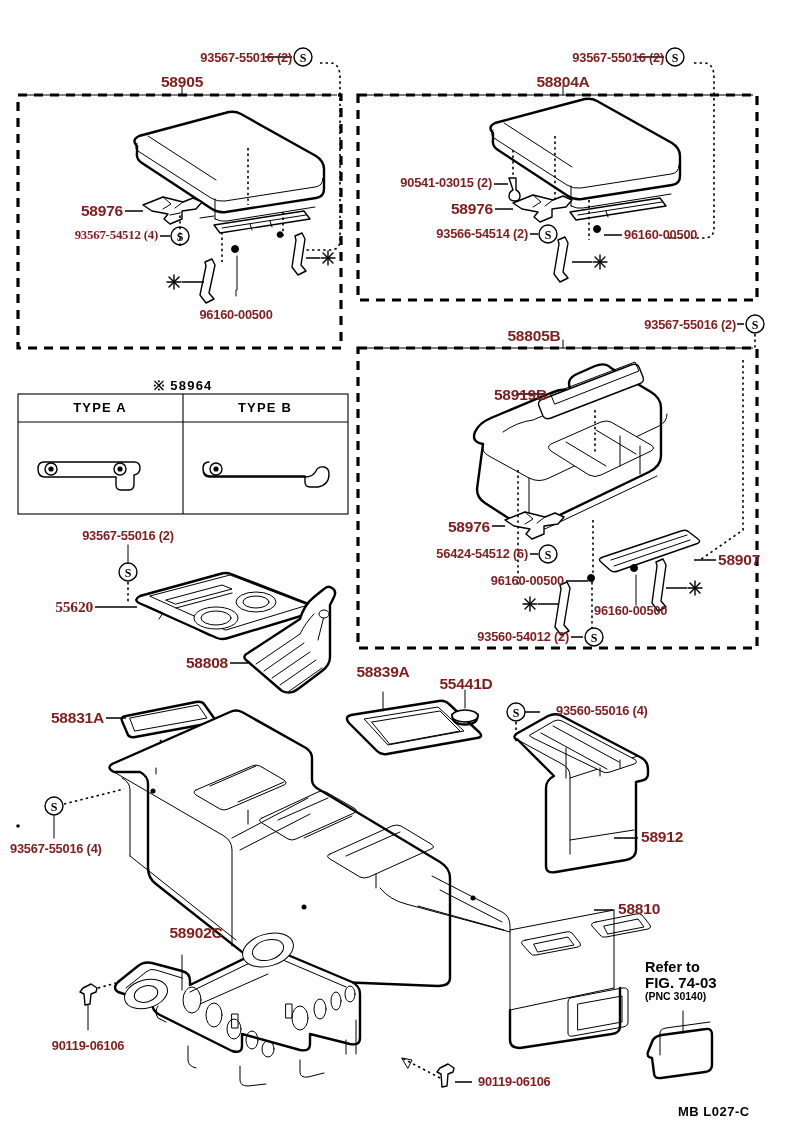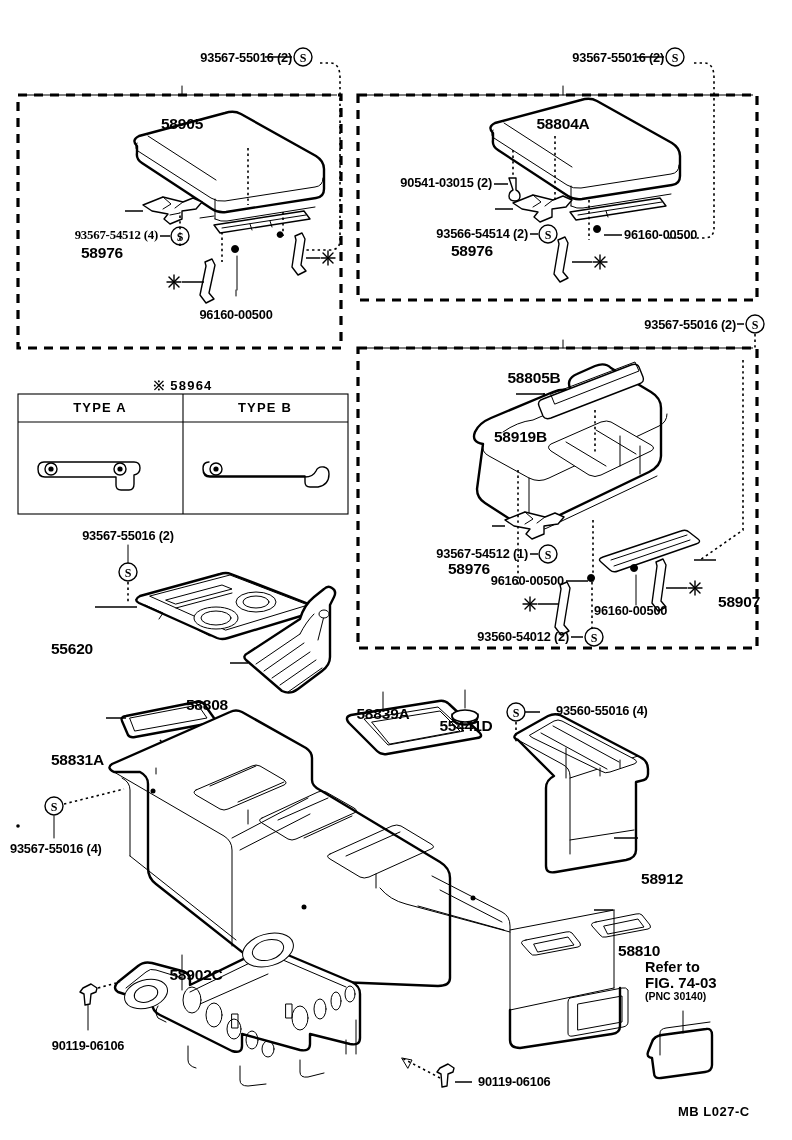--- a/index.html
+++ b/index.html
@@ -1,23 +1,23 @@
 <!DOCTYPE html>
 <html><head>
 <meta charset="utf-8">
 <style>
   html,body{margin:0;padding:0;background:#ffffff;}
   body{width:792px;height:1140px;position:relative;overflow:hidden;
        font-family:"Liberation Sans",sans-serif;color:#000;}
   #sheet{position:absolute;left:0;top:0;width:792px;height:1140px;}
   #sheet svg{position:absolute;left:0;top:0;}
-  .lbl{position:absolute;font-weight:bold;white-space:nowrap;color:#000000;
+  .lbl{position:absolute;font-weight:bold;white-space:nowrap;color:#7f1d1d;
        letter-spacing:-0.2px;}
   .s13{font-size:12.8px;}
-  .s16{font-size:15.5px;margin-top:42px;}
+  .s16{font-size:15.5px;}
   .ctr{transform:translateX(-50%);}
   .rgt{transform:translateX(-100%);}
   .typehdr{position:absolute;font-weight:bold;font-size:13px;letter-spacing:1.2px;
            transform:translateX(-50%);}
   .footer{position:absolute;font-weight:bold;font-size:13px;letter-spacing:0.5px;}
   .refbox{position:absolute;font-weight:bold;line-height:1.05;}
   .refbox .r1{font-size:14.5px;}
   .refbox .r2{font-size:15px;}
   .refbox .r3{font-size:10.5px;}
 </style>
@@ -502,39 +502,39 @@
 <div class="lbl s13" style="left:624px;top:227px;">96160-00500</div>
 
 <div class="lbl s16 ctr" style="left:534px;top:327px;">58805B</div>
 
 <div class="lbl s13 rgt" style="left:736px;top:317px;">93567-55016 (2)</div>
 
 <div class="lbl s16 rgt" style="left:547px;top:386px;">58919B</div>
 
 <div class="lbl s16 rgt" style="left:490px;top:518px;">58976</div>
 
-<div class="lbl s13 rgt" style="left:528px;top:546px;">93567-54512 (1)</div>
+<div class="lbl s13 rgt" style="left:528px;top:546px;">56424-54512 (6)</div>
 
 <div class="lbl s13 rgt" style="left:564px;top:573px;">96160-00500</div>
 
 <div class="lbl s16" style="left:718px;top:551px;">58907</div>
 
 <div class="lbl s13" style="left:594px;top:603px;">96160-00500</div>
 
 <div class="lbl s13 rgt" style="left:569px;top:629px;">93560-54012 (2)</div>
 
 <div class="typehdr" style="left:183px;top:376px;">※ 58964</div>
 
 <div class="typehdr" style="left:100px;top:400px;">TYPE  A</div>
 
 <div class="typehdr" style="left:265px;top:400px;">TYPE  B</div>
 
 <div class="lbl s13 ctr" style="left:128px;top:528px;">93567-55016 (2)</div>
 
-<div class="lbl s16 rgt" style="left:93px;top:598px;">55620</div>
+<div class="lbl s16 rgt" style="left:93px;top:598px;font-family:Liberation Serif, serif;">55620</div>
 
 <div class="lbl s16 rgt" style="left:228px;top:654px;">58808</div>
 
 <div class="lbl s16 rgt" style="left:104px;top:709px;">58831A</div>
 
 <div class="lbl s16 ctr" style="left:383px;top:663px;">58839A</div>
 
 <div class="lbl s16 ctr" style="left:466px;top:675px;">55441D</div>
 
 <div class="lbl s13" style="left:556px;top:703px;">93560-55016 (4)</div>

